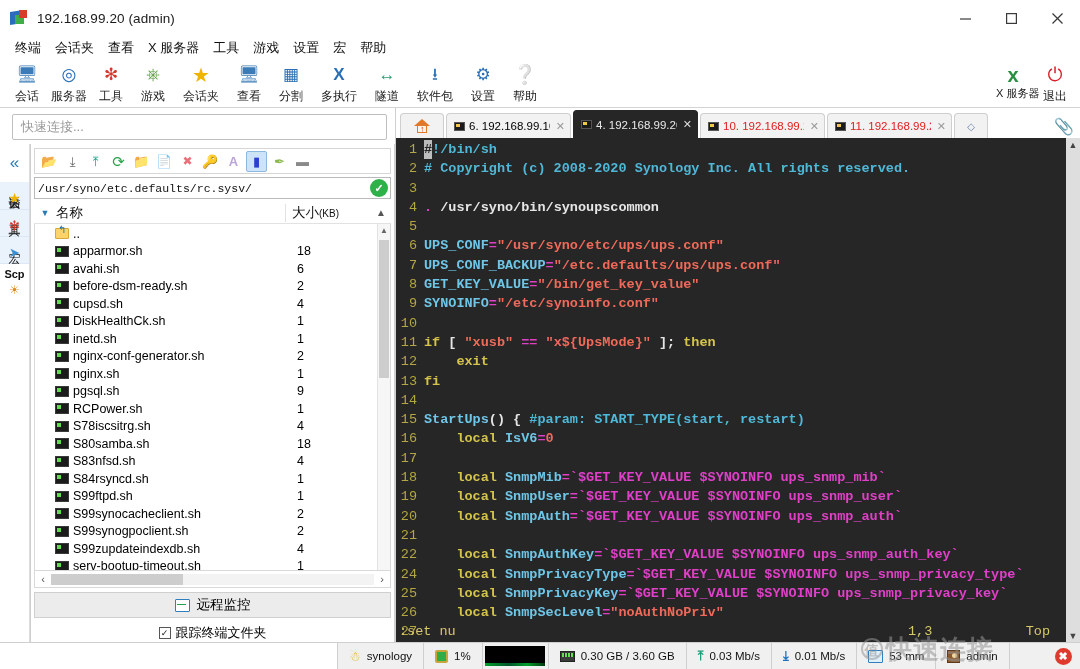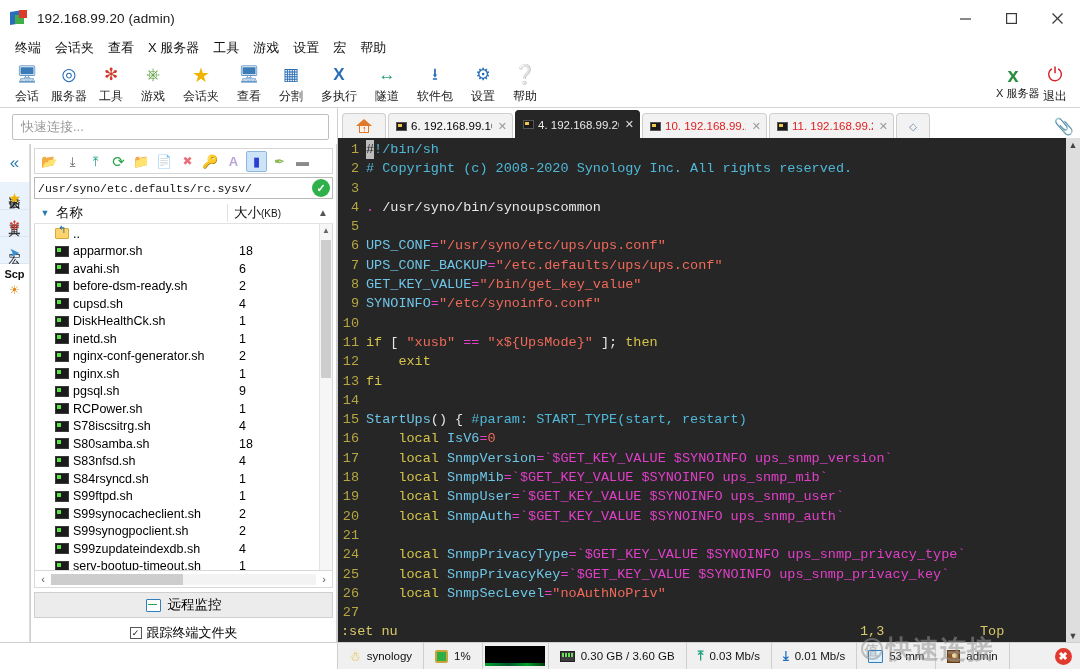--- a/index.html
+++ b/index.html
@@ -34,21 +34,21 @@
   .rb .gl { height:25px; display:flex; align-items:center; justify-content:center; font-size:17px; line-height:1; }
   .rb .lb { font-size:12px; color:#1a1a1a; margin-top:1px; white-space:nowrap; }
   .rb.wide { width:54px; }
   .rb.xsrv .lb { font-size:11px; width:34px; text-align:center; line-height:1.05; }
   .ribbon .right { position:absolute; right:4px; top:0; display:flex; }
 
   
   .body { flex:1; display:flex; min-height:0; background:#fff; }
 
   
-  .leftcol { width:338px; flex:none; display:flex; flex-direction:column; background:#fff; border-right:1px solid #cfcfcf; }
+  .leftcol { width:396px; flex:none; display:flex; flex-direction:column; background:#fff; border-right:1px solid #cfcfcf; }
   .quickconnect { margin:6px 8px 4px 12px; height:26px; border:1px solid #bfbfbf; border-radius:2px; display:flex; align-items:center; padding:0 8px; color:#9a9a9a; font-size:13px; background:#fff; }
 
   .leftmain { flex:1; display:flex; min-height:0; }
 
   
   .vstrip { width:30px; flex:none; display:flex; flex-direction:column; align-items:center; background:#fff; border-right:1px solid #dcdcdc; }
   .collapse { height:38px; display:flex; align-items:center; justify-content:center; color:#2a7ab0; font-size:17px; width:100%; }
   .vtab { width:100%; display:flex; flex-direction:column; align-items:center; padding:5px 0 4px; background:#eaf2fb; border-bottom:1px solid #dbe7f4; }
   .vtab .vt-label { writing-mode:vertical-rl; text-orientation:upright; font-size:12px; letter-spacing:0px; color:#111; line-height:1; }
   .vtab .vt-label.lat { writing-mode:horizontal-tb; transform:rotate(0deg); font-weight:bold; font-size:11px; }
@@ -114,21 +114,21 @@
   .home-ic { width:16px; height:15px; position:relative; }
   .home-ic .roof { position:absolute; left:0; top:0; width:0; height:0; border-left:8px solid transparent; border-right:8px solid transparent; border-bottom:7px solid #e07a2a; }
   .home-ic .base { position:absolute; left:3px; top:6px; width:10px; height:8px; background:#fdf3e6; border:1px solid #e07a2a; }
   .home-ic .arw { position:absolute; left:6px; top:6px; color:#d03a2a; font-size:9px; line-height:1; }
   .clipwrap { position:absolute; right:6px; bottom:2px; color:#3a63b8; font-size:16px; }
 
   .termarea { flex:1; min-height:0; display:flex; background:#262626; }
   .term { flex:1; min-width:0; position:relative; overflow:hidden; font-family:"Liberation Mono", monospace; font-size:13.5px; line-height:19.3px; padding:2px 0 0 2px; }
   .tline { display:flex; white-space:pre; }
   .ln { width:26px; text-align:right; color:#b5a642; flex:none; padding-right:7px; }
-  .code { white-space:pre; }
+  .code { white-space:pre;font-weight:bold; }
   .c-comment { color:#4fb8d8; }
   .c-var { color:#6ec6e8; }
   .c-str { color:#ef6a5a; }
   .c-kw { color:#d6c44a; }
   .c-op { color:#e040c8; }
   .c-mag { color:#e040c8; }
   .c-plain { color:#e6e6e6; }
   .cursorblk { display:inline-block; background:#bdbdbd; color:#262626; }
   .statusline { position:absolute; left:2px; right:16px; bottom:1px; display:flex; color:#d8c96a; font-family:"Liberation Mono", monospace; font-size:13.5px; }
   .statusline .sl-cmd { width:520px; padding-left:1px; }
@@ -504,25 +504,26 @@
             <div class="tline"><span class="ln">7</span><span class="code"><span class="c-var">UPS_CONF_BACKUP</span><span class="c-op">=</span><span class="c-str">"/etc.defaults/ups/ups.conf"</span></span></div>
             <div class="tline"><span class="ln">8</span><span class="code"><span class="c-var">GET_KEY_VALUE</span><span class="c-op">=</span><span class="c-str">"/bin/get_key_value"</span></span></div>
             <div class="tline"><span class="ln">9</span><span class="code"><span class="c-var">SYNOINFO</span><span class="c-op">=</span><span class="c-str">"/etc/synoinfo.conf"</span></span></div>
             <div class="tline"><span class="ln">10</span><span class="code"><span class="c-plain"></span></span></div>
             <div class="tline"><span class="ln">11</span><span class="code"><span class="c-kw">if</span><span class="c-plain"> [ </span><span class="c-str">"xusb"</span><span class="c-op"> == </span><span class="c-str">"x${UpsMode}"</span><span class="c-plain"> ]; </span><span class="c-kw">then</span></span></div>
             <div class="tline"><span class="ln">12</span><span class="code"><span class="c-plain">    </span><span class="c-kw">exit</span></span></div>
             <div class="tline"><span class="ln">13</span><span class="code"><span class="c-kw">fi</span></span></div>
             <div class="tline"><span class="ln">14</span><span class="code"><span class="c-plain"></span></span></div>
             <div class="tline"><span class="ln">15</span><span class="code"><span class="c-var">StartUps</span><span class="c-plain">() { </span><span class="c-comment">#param: START_TYPE(start, restart)</span></span></div>
             <div class="tline"><span class="ln">16</span><span class="code"><span class="c-plain">    </span><span class="c-kw">local</span><span class="c-var"> IsV6</span><span class="c-op">=</span><span class="c-str">0</span></span></div>
-            <div class="tline"><span class="ln">17</span><span class="code"><span class="c-plain">    </span><span class="c-kw">local</span><span class="c-var"> SnmpVersion</span><span class="c-op">=</span><span class="c-mag">`$GET_KEY_VALUE $SYNOINFO ups_snmp_version`</span></span></div>
+            <div class="tline"><span class="ln">17</span></div>
             <div class="tline"><span class="ln">18</span><span class="code"><span class="c-plain">    </span><span class="c-kw">local</span><span class="c-var"> SnmpMib</span><span class="c-op">=</span><span class="c-mag">`$GET_KEY_VALUE $SYNOINFO ups_snmp_mib`</span></span></div>
             <div class="tline"><span class="ln">19</span><span class="code"><span class="c-plain">    </span><span class="c-kw">local</span><span class="c-var"> SnmpUser</span><span class="c-op">=</span><span class="c-mag">`$GET_KEY_VALUE $SYNOINFO ups_snmp_user`</span></span></div>
             <div class="tline"><span class="ln">20</span><span class="code"><span class="c-plain">    </span><span class="c-kw">local</span><span class="c-var"> SnmpAuth</span><span class="c-op">=</span><span class="c-mag">`$GET_KEY_VALUE $SYNOINFO ups_snmp_auth`</span></span></div>
             <div class="tline"><span class="ln">21</span></div>
+            <div class="tline"><span class="ln">22</span><span class="code"><span class="c-plain">    </span><span class="c-kw">local</span><span class="c-var"> SnmpAuthKey</span><span class="c-op">=</span><span class="c-mag">`$GET_KEY_VALUE $SYNOINFO ups_snmp_auth_key`</span></span></div>
             <div class="tline"><span class="ln">24</span><span class="code"><span class="c-plain">    </span><span class="c-kw">local</span><span class="c-var"> SnmpPrivacyType</span><span class="c-op">=</span><span class="c-mag">`$GET_KEY_VALUE $SYNOINFO ups_snmp_privacy_type`</span></span></div>
             <div class="tline"><span class="ln">25</span><span class="code"><span class="c-plain">    </span><span class="c-kw">local</span><span class="c-var"> SnmpPrivacyKey</span><span class="c-op">=</span><span class="c-mag">`$GET_KEY_VALUE $SYNOINFO ups_snmp_privacy_key`</span></span></div>
             <div class="tline"><span class="ln">26</span><span class="code"><span class="c-plain">    </span><span class="c-kw">local</span><span class="c-var"> SnmpSecLevel</span><span class="c-op">=</span><span class="c-str">"noAuthNoPriv"</span></span></div>
             <div class="tline"><span class="ln">27</span><span class="code"><span class="c-plain"></span></span></div>
             <div class="statusline">
             <div class="sl-cmd">:set nu</div>
             <div class="sl-pos">1,3</div>
             <div class="sl-top">Top</div>
           </div>
         </div>

